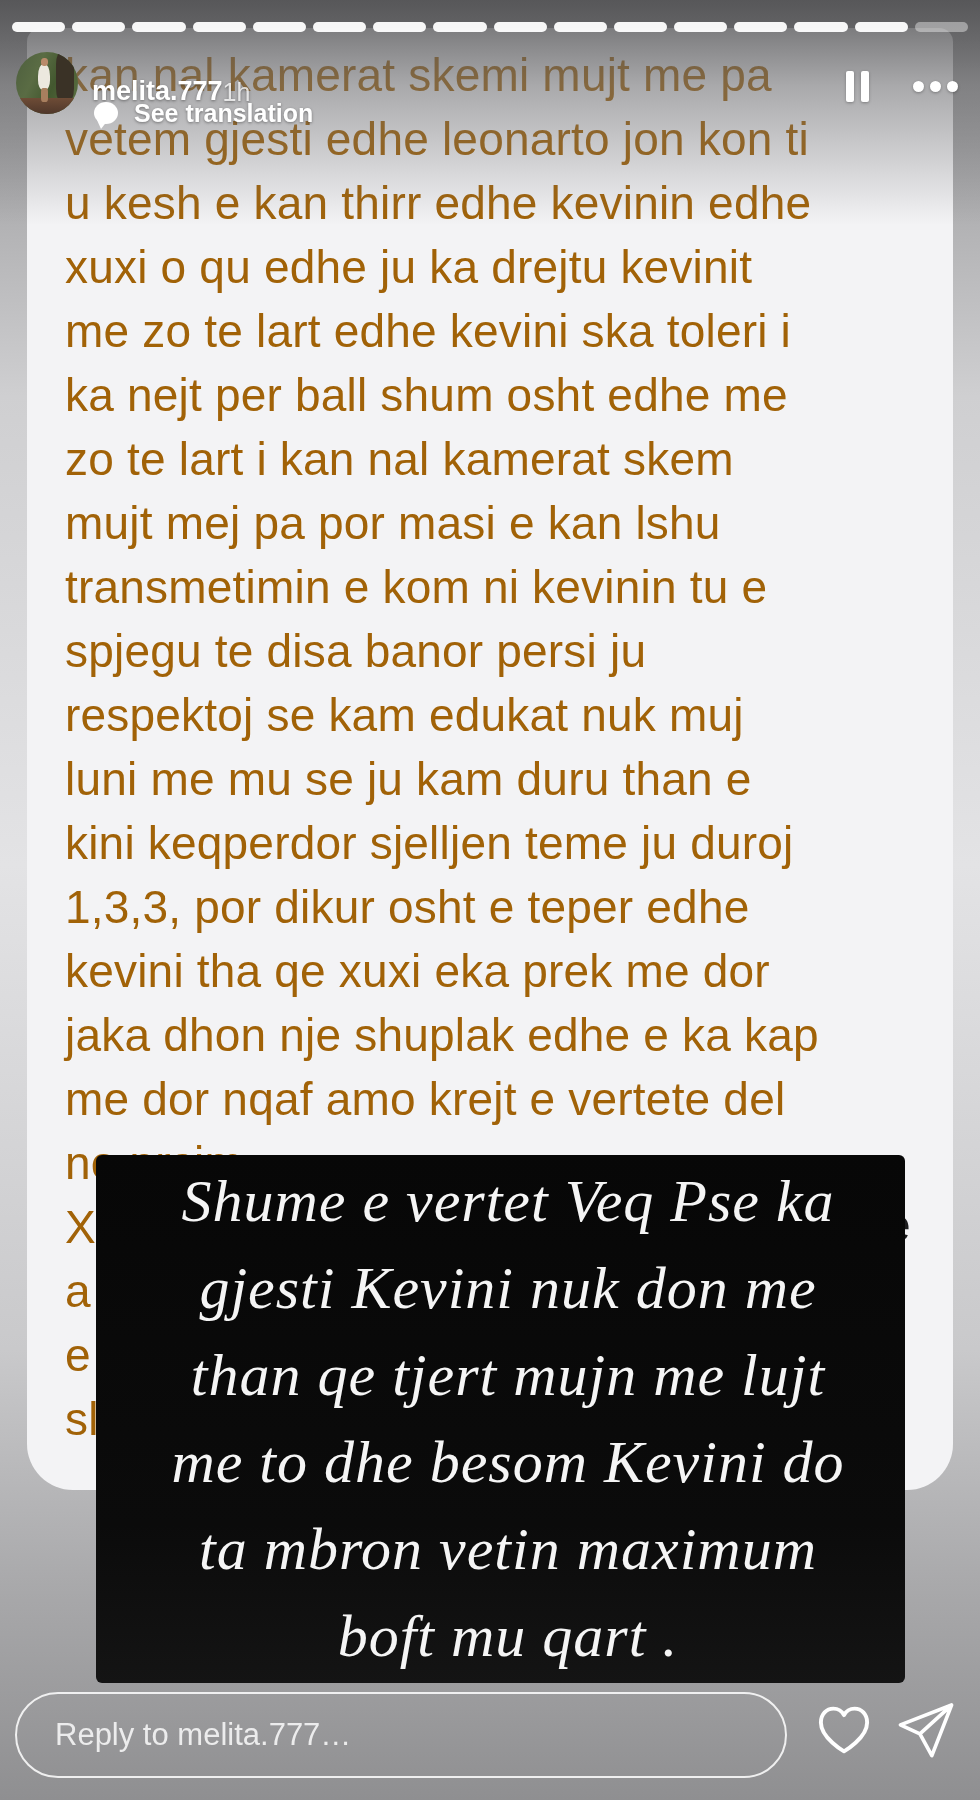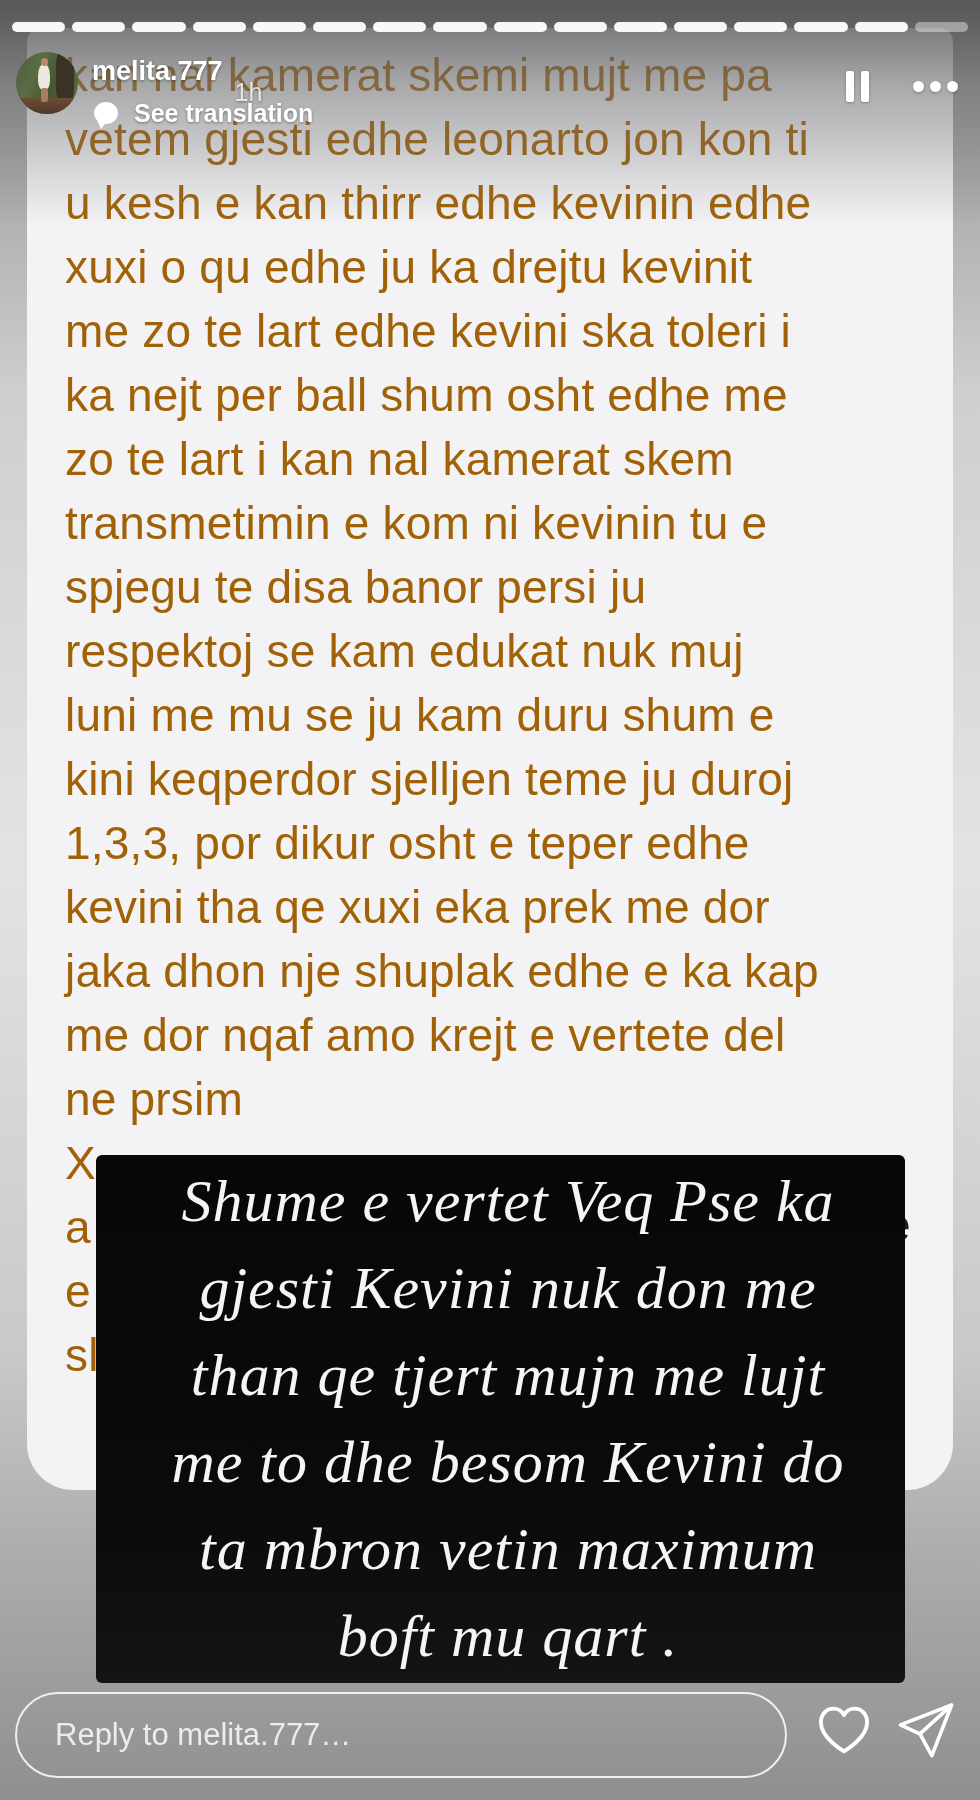--- a/index.html
+++ b/index.html
@@ -50,21 +50,21 @@
     position:absolute; left:16px; top:52px; width:62px; height:62px; border-radius:50%;
     overflow:hidden; z-index:4;
     background:linear-gradient(115deg,#4d5e3e 0%,#5a6c44 32%,#43582f 58%,#5f7244 100%);
   }
   .av-tree{position:absolute; right:6%; top:-6%; width:30%; height:92%; background:#39session32281f; background:#3a3226; border-radius:42%/30%;}
   .av-ground{position:absolute; bottom:0; left:0; width:100%; height:26%; background:linear-gradient(180deg,#6e4c36,#4f372a);}
   .av-person{position:absolute; left:36%; top:20%; width:19%; height:42%; background:#ece8df; border-radius:46% 46% 38% 38%;}
   .av-head{position:absolute; left:41%; top:10%; width:10%; height:12%; background:#b98a6a; border-radius:50%;}
   .av-legs{position:absolute; left:40%; top:58%; width:11%; height:22%; background:#a87f5e; border-radius:30%;}
   .user-row{
-    position:absolute; left:92px; top:56px; z-index:4; display:flex; align-items:flex-start; gap:12px;
+    position:absolute; left:92px; top:56px; z-index:4; display:flex; align-items:flex-end; 
     text-shadow:0 1px 3px rgba(0,0,0,0.4);
   }
   .username{font-size:27px; font-weight:bold; color:#ffffff;}
   .timestamp{font-size:25px; color:rgba(255,255,255,0.78);margin-top:22px;}
   .translate-row{
     position:absolute; left:94px; top:99px; z-index:4; display:flex; align-items:center; gap:14px;
     text-shadow:0 1px 3px rgba(0,0,0,0.4);
   }
   .bubble-icon{position:relative; width:26px; height:24px;}
   .bubble-icon .b{position:absolute; left:0; top:0; width:24px; height:22px; background:#fff; border-radius:50%;}
@@ -95,24 +95,25 @@
 
   <div class="card">
     <div class="body-text">
       <div>kan nal kamerat skemi mujt me pa</div>
       <div>vetem gjesti edhe leonarto jon kon ti</div>
       <div>u kesh e kan thirr edhe kevinin edhe</div>
       <div>xuxi o qu edhe ju ka drejtu kevinit</div>
       <div>me zo te lart edhe kevini ska toleri i</div>
       <div>ka nejt per ball shum osht edhe me</div>
       <div>zo te lart i kan nal kamerat skem</div>
+      <div>mujt mej pa por masi e kan lshu</div>
       <div>transmetimin e kom ni kevinin tu e</div>
       <div>spjegu te disa banor persi  ju</div>
       <div>respektoj se kam edukat nuk muj</div>
-      <div>luni me mu se ju kam duru shum e</div>
+      <div>luni me mu se ju kam duru than e</div>
       <div>kini keqperdor sjelljen teme ju duroj</div>
       <div>1,3,3, por dikur osht e teper edhe</div>
       <div>kevini tha qe xuxi eka prek me dor</div>
       <div>jaka dhon nje shuplak edhe e ka kap</div>
       <div>me dor nqaf amo krejt e vertete del</div>
       <div>ne prsim</div>
       <div>X</div>
       <div>a</div>
       <div>e</div>
       <div>sl</div>

